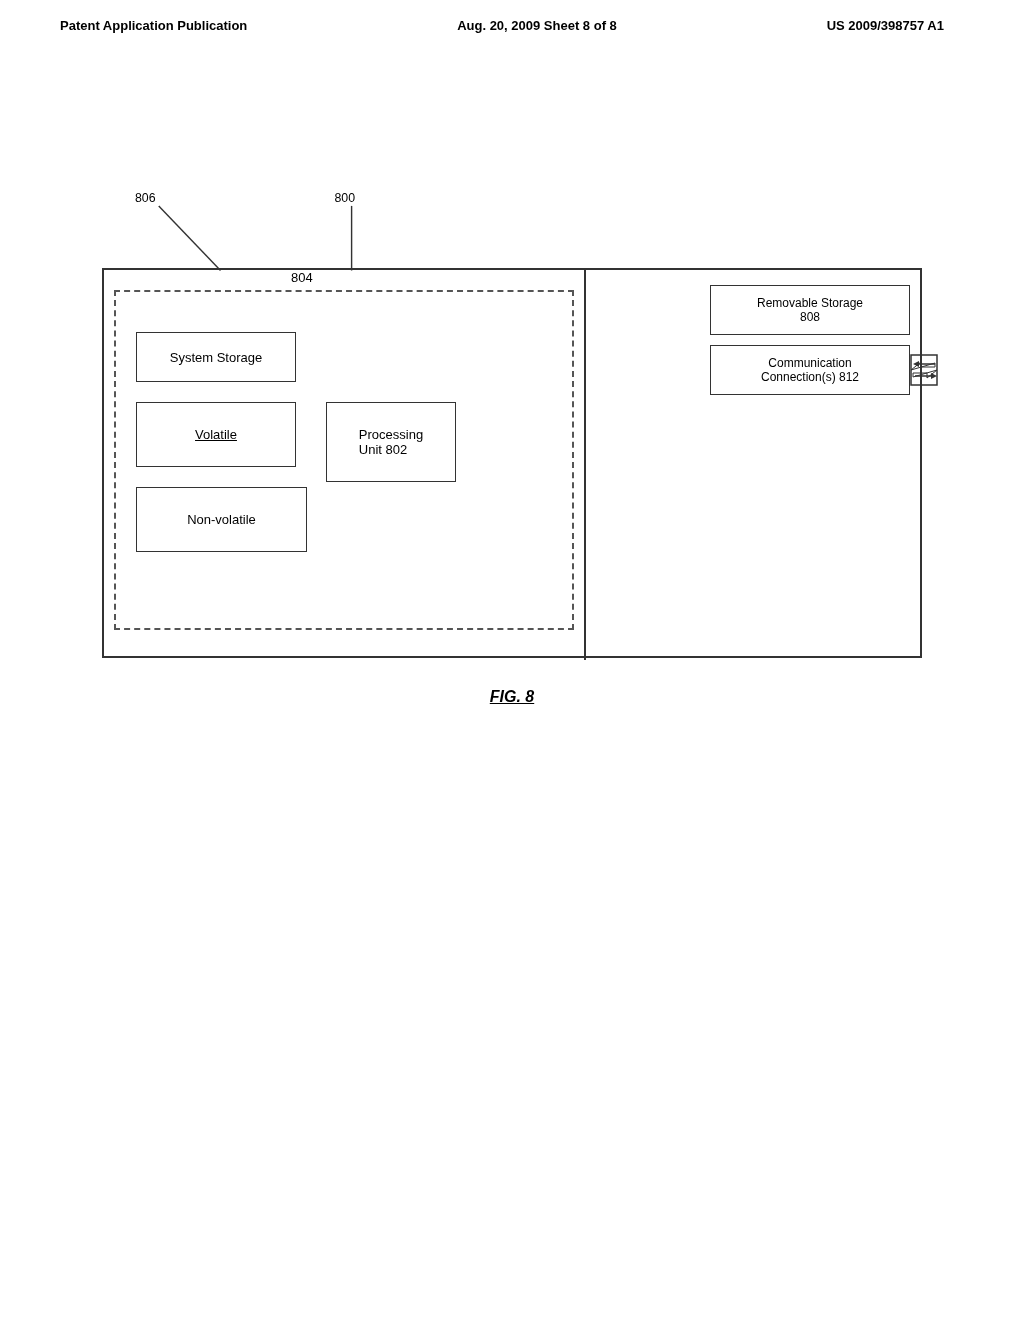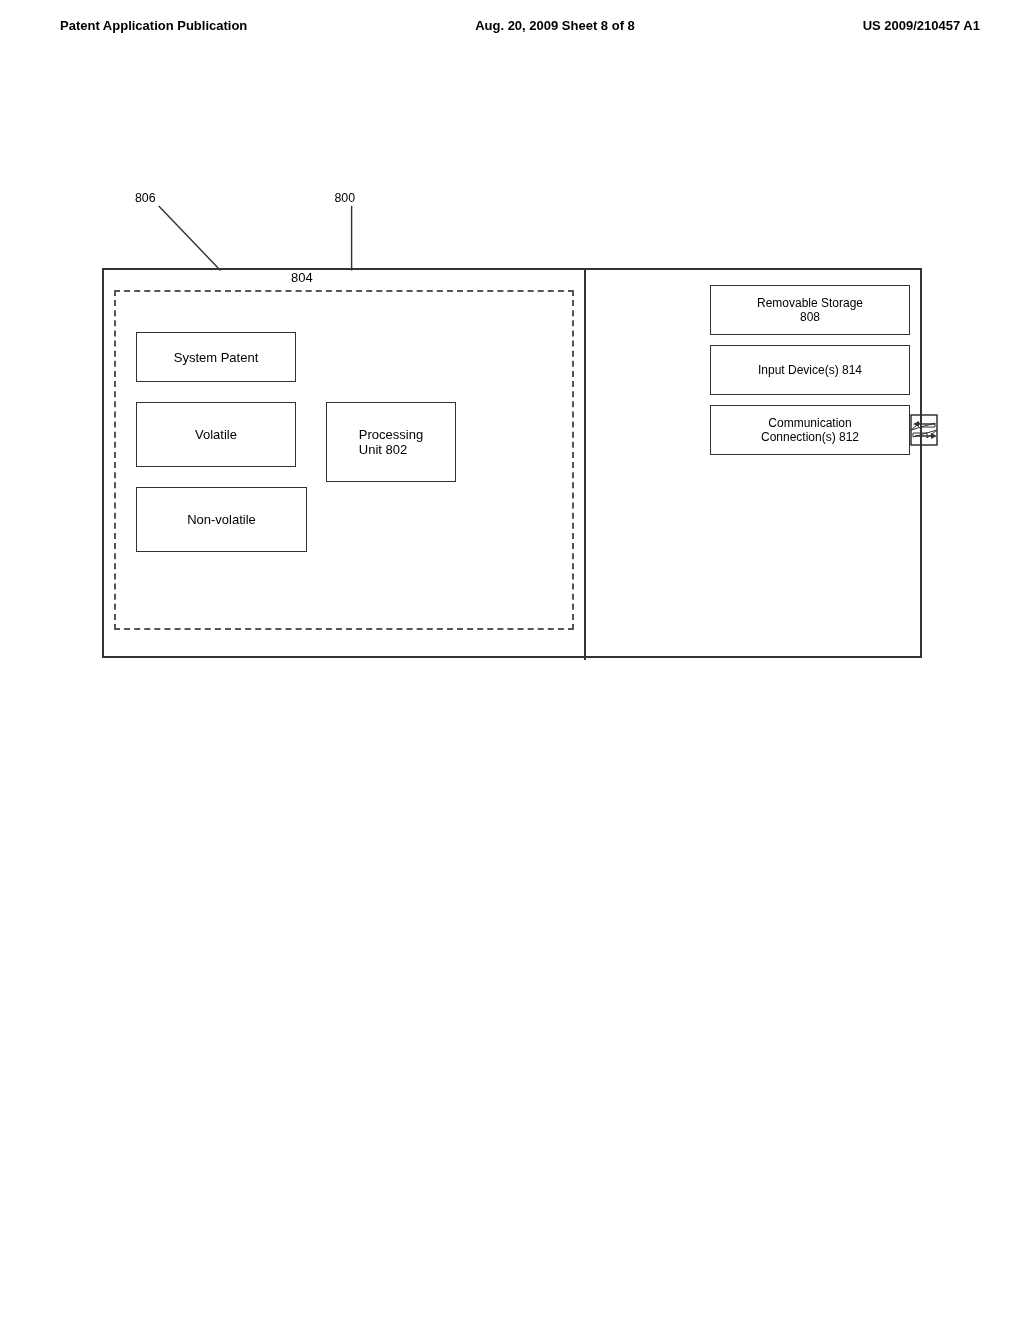--- a/index.html
+++ b/index.html
@@ -7,21 +7,21 @@
       width: 1024px;
       height: 1320px;
       background: #fff;
       font-family: Arial, sans-serif;
       position: relative;
       overflow: hidden;
     }
     .header {
       display: flex;
       justify-content: space-between;
-      padding: 18px 44px 0 60px;
+      padding: 18px 80px 0 60px;
       font-size: 13px;
       font-weight: bold;
       align-items: flex-end;
     }
     .diagram-area {
       position: absolute;
       top: 260px;
       left: 80px;
       right: 80px;
     }
@@ -70,20 +70,21 @@
       top: 110px;
       left: 20px;
       width: 160px;
       height: 65px;
       border: 1.5px solid #333;
       display: flex;
       align-items: center;
       justify-content: center;
       font-size: 13px;
       text-align: center;
+      text-decoration: underline;
     }
     
     .nonvolatile-box {
       position: absolute;
       top: 195px;
       left: 20px;
       width: 171px;
       height: 65px;
       border: 1.5px solid #333;
       display: flex;
@@ -135,21 +136,21 @@
       height: 390px;
       background: #333;
     }
   </style>
 </head>
 <body>
 
 <div class="header">
   <span>Patent Application Publication</span>
   <span>Aug. 20, 2009  Sheet 8 of 8</span>
-  <span>US 2009/210457 A1</span>
+  <span>US 2009/398757 A1</span>
 </div>
 
 <div class="diagram-area">
 
   <div class="outer-box">
 
     <svg class="arrows-svg" viewBox="0 0 500 100" style="position:absolute;top:-85px;left:-10px;width:500px;height:95px;overflow:visible;">
 
       <text x="30" y="18" font-size="13" font-family="Arial">806</text>
 
@@ -158,21 +159,21 @@
       <text x="240" y="18" font-size="13" font-family="Arial">800</text>
 
       <line x1="258" y1="22" x2="258" y2="90" stroke="#333" stroke-width="1.5"></line>
     </svg>
 
     <div class="dashed-box">
 
       <div style="position:absolute;top:-22px;left:175px;font-size:13px;text-align:right;">804</div>
 
       <div class="system-memory-box">
-        <span>System Patent</span>
+        <span>System Storage</span>
       </div>
 
       <div class="volatile-box">
         <span>Volatile</span>
       </div>
 
       <div class="nonvolatile-box">
         <span>Non-volatile</span>
       </div>
 
@@ -181,23 +182,20 @@
       </div>
 
     </div>
 
     <div class="divider-line"></div>
 
     <div class="right-boxes">
       <div class="right-box">
         <span>Removable Storage<br>808</span>
       </div>
-      <div class="right-box">
-        <span>Input Device(s) 814</span>
-      </div>
       <div class="right-box" style="position:relative;">
         <span>Communication<br>Connection(s) 812</span>
 
         <svg style="position:absolute;right:-38px;top:50%;transform:translateY(-50%);width:38px;height:40px;" viewBox="0 0 38 40">
 
           <rect x="2" y="5" width="26" height="30" fill="none" stroke="#333" stroke-width="1.5"></rect>
 
           <polygon points="2,20 12,12 12,17 26,17 26,13 2,20" fill="none" stroke="#333" stroke-width="1"></polygon>
 
           <polygon points="28,20 18,28 18,23 4,23 4,27 28,20" fill="none" stroke="#333" stroke-width="1"></polygon>
@@ -206,14 +204,17 @@
           <polygon points="4,14 10,11 10,17" fill="#333"></polygon>
 
           <line x1="6" y1="26" x2="26" y2="26" stroke="#333" stroke-width="1.5"></line>
           <polygon points="28,26 22,23 22,29" fill="#333"></polygon>
         </svg>
       </div>
     </div>
 
   </div>
 
+  <div style="margin-top:30px;text-align:center;">
+    <span style="font-size:16px;font-weight:bold;font-style:italic;text-decoration:underline;">FIG. 8</span>
+  </div>
 
 </div>
 
 </body></html>

